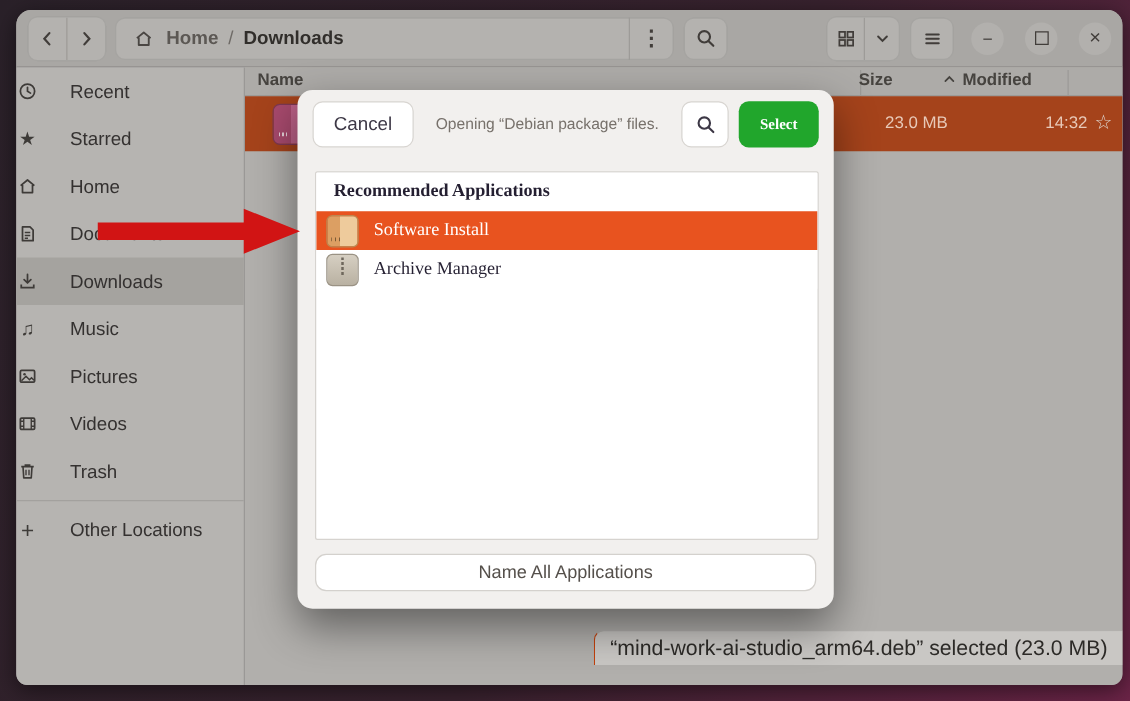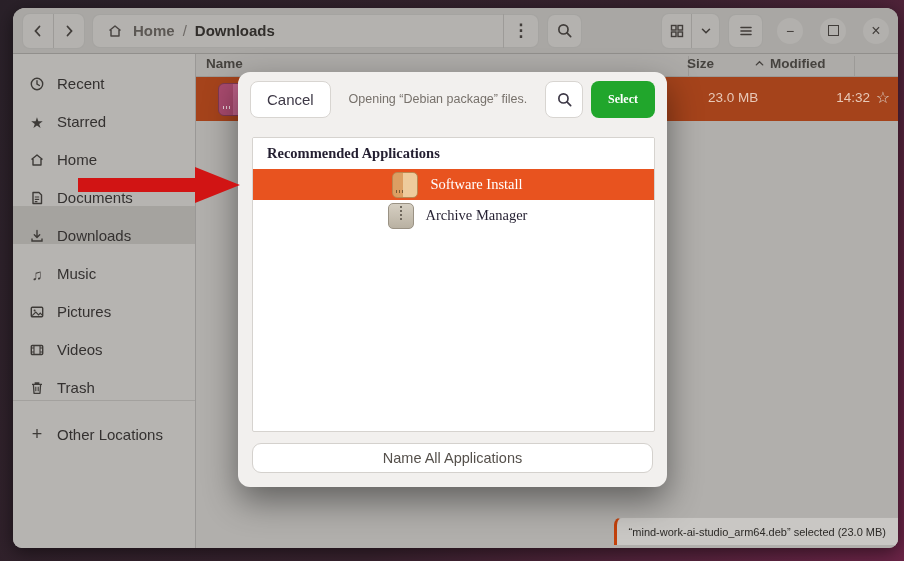--- a/index.html
+++ b/index.html
@@ -43,21 +43,21 @@
   .circle{width:26px;height:26px;border-radius:50%;background:#b2b0ad;border:none;
           color:#413d3a;display:flex;align-items:center;justify-content:center;
           font-size:14px;padding:0;}
   .sq{width:9px;height:9px;border:1.6px solid #413d3a;display:block;}
   .glyph-x{font-size:16px;line-height:1;}
 
   
   .content{display:flex;height:495px;}
   .sidebar{width:183px;background:#b6b4b1;border-right:1px solid #9a9896;
            box-sizing:border-box;position:relative;}
-  .side-row{height:38px;display:flex;align-items:flex-end;padding-left:15px;gap:11px;
+  .side-row{height:38px;display:flex;align-items:center;gap:25px;
             color:#343130;font-size:15px;}
   .side-row.selected{background:#a5a39f;}
   .side-ico{width:18px;display:flex;justify-content:center;color:#3e3b38;
             font-size:15px;line-height:1;}
   .side-sep{height:1px;background:#a3a19e;margin:4px 0;}
 
   .main{flex:1;position:relative;background:#b1afac;}
   .cols{height:22px;background:#adaba8;border-bottom:1px solid #9c9a97;position:relative;
         font-size:13.5px;font-weight:bold;color:#46433f;}
   .cols span{position:absolute;top:2px;}
@@ -65,44 +65,44 @@
   .file-row{height:44px;background:#a5431b;position:relative;color:#e8c9b8;}
   .deb-icon{position:absolute;left:22px;top:6px;width:31px;height:31px;border-radius:6px;
             background:linear-gradient(90deg,#a84a6e 0 45%,#bd6288 45%);
             border:1px solid #7e3853;}
   .deb-icon::after{content:"";position:absolute;left:4px;bottom:6px;width:9px;height:3px;
             background:repeating-linear-gradient(90deg,#e7d3da 0 1px,transparent 1px 3px);}
   .file-name{position:absolute;left:64px;top:13px;font-size:14px;color:#f0d9cc;}
   .file-size{position:absolute;left:512px;top:13px;font-size:13.5px;}
   .file-mod{position:absolute;right:28px;top:13px;font-size:13.5px;}
   .file-star{position:absolute;right:8px;top:11px;font-size:16px;color:#ddd2ca;}
-  .statusbar{position:absolute;right:0;bottom:4px;height:27px;background:#c9c7c4;
-             border-radius:8px 0 0 0;border-top:1px solid #b2b0ad;border-left:3px solid #c2410c;
-             font-size:11px;color:#2c2a27;display:flex;align-items:center;padding:0 12px;}
+  .statusbar{position:absolute;right:0;bottom:17px;height:27px;background:#c9c7c4;
+             border-radius:8px 0 0 0;border-top:1px solid #b2b0ad;border-left:1px solid #c2410c;
+             font-size:17px;color:#2c2a27;display:flex;align-items:center;padding:0 12px;}
 
   
   .dialog{position:absolute;left:238px;top:72px;width:429px;height:415px;background:#f2f0ee;
           border-radius:12px;box-shadow:0 14px 34px rgba(0,0,0,.45);z-index:20;}
   .dlg-header{height:55px;display:flex;align-items:center;padding:0 12px;box-sizing:border-box;}
   .dlg-cancel{height:37px;padding:0 16px;background:#ffffff;border:1px solid #d8d5d1;
               border-radius:8px;font-size:15px;color:#3d3846;font-family:inherit;}
   .dlg-titles{flex:1;text-align:center;line-height:1.25;}
   .dlg-title{font-size:15px;font-weight:bold;color:#3d3846;}
   .dlg-sub{font-size:12.5px;color:#77716b;}
   .dlg-search{width:38px;height:37px;background:#ffffff;border:1px solid #d8d5d1;
               border-radius:8px;color:#3d3846;display:flex;align-items:center;
               justify-content:center;margin-right:8px;padding:0;}
   .dlg-select{height:37px;padding:0 17px;background:#21a62c;border:none;border-radius:8px;
               font-size:12px;font-weight:bold;color:#ffffff;font-family:Liberation Serif, serif;}
   .app-list{position:absolute;left:14px;top:65px;width:401px;height:293px;background:#ffffff;
             border:1px solid #d6d3cf;border-radius:2px;overflow:hidden;font-family:Liberation Serif, serif;}
   .list-header{height:31px;line-height:31px;padding-left:14px;font-size:14.5px;
                font-weight:bold;color:#241f31;background:#ffffff;}
   .app-row{height:31px;display:flex;align-items:center;gap:12px;padding-left:8px;
-           font-size:14.5px;color:#241f31;background:#ffffff;justify-content:center;}
+           font-size:14.5px;color:#241f31;background:#ffffff;}
   .app-row.selected{background:#e8531f;color:#ffffff;}
   .app-icon{width:26px;height:26px;border-radius:5px;position:relative;flex:0 0 auto;}
   .app-icon.si{background:linear-gradient(90deg,#dc9f63 0 42%,#eecb9c 42%);
                border:1px solid #bb8750;box-sizing:border-box;}
   .app-icon.si::after{content:"";position:absolute;left:3px;bottom:4px;width:8px;height:3px;
                background:repeating-linear-gradient(90deg,#7a5a35 0 1px,transparent 1px 3px);}
   .app-icon.am{background:linear-gradient(180deg,#d6cfc2,#b9b1a2);
                border:1px solid #9a9284;box-sizing:border-box;}
   .app-icon.am::after{content:"";position:absolute;left:50%;top:2px;margin-left:-1px;
                width:2px;height:14px;

